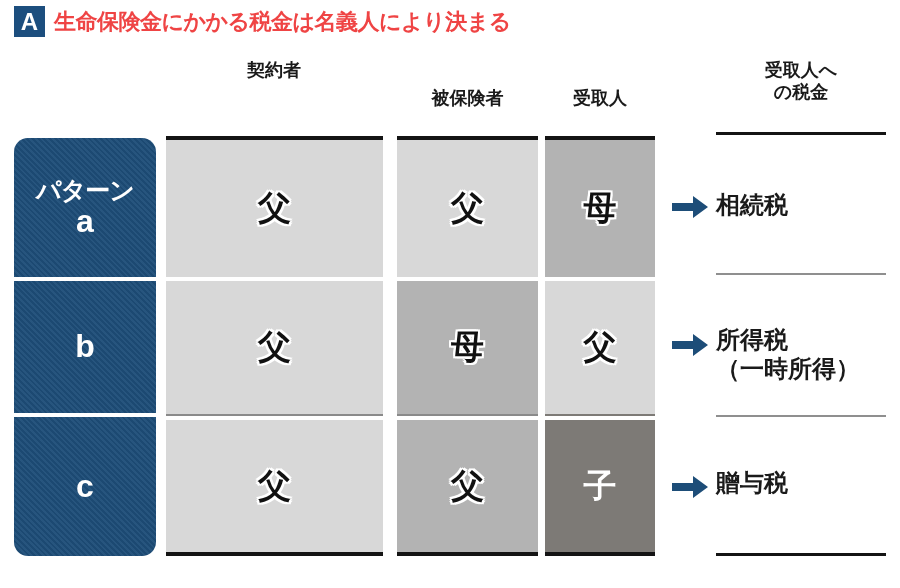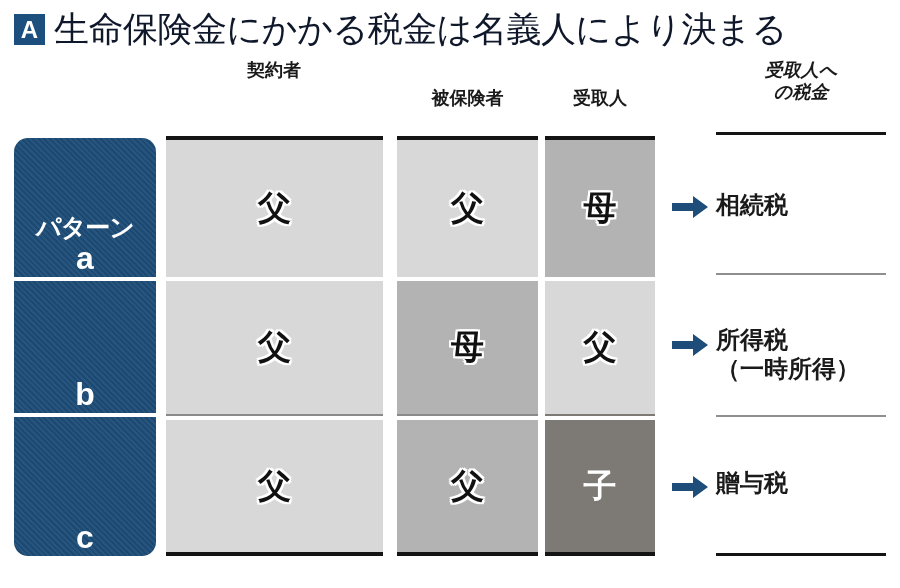--- a/index.html
+++ b/index.html
@@ -28,24 +28,24 @@
     height: 31px;
     background: #1c4e7e;
     color: #ffffff;
     font-size: 24px;
     font-weight: bold;
     line-height: 31px;
     text-align: center;
     letter-spacing: 0;
   }
   .title-text {
-    font-size: 35px;
-    font-weight: normal;
+    font-size: 22px;
+    font-weight: bold;
     letter-spacing: -0.5px;
-    color: #0f172a;
+    color: #ef4444;
     white-space: nowrap;
   }
 
   
   .col-head {
     position: absolute;
     text-align: center;
     font-size: 18px;
     font-weight: bold;
     color: #1a1a1a;
@@ -58,21 +58,21 @@
   .pattern-cell {
     position: absolute;
     background:
       repeating-linear-gradient(45deg, rgba(255,255,255,0.045) 0 2px, rgba(0,0,0,0.05) 2px 4px),
       #1d4d78;
     color: #ffffff;
     font-weight: bold;
     display: flex;
     flex-direction: column;
     align-items: center;
-    justify-content: flex-end;
+    justify-content: center;
     line-height: 1.12;
   }
   .pattern-cell .pword { font-size: 25px; letter-spacing: -1px; }
   .pattern-cell .pletter { font-size: 32px; }
   .pattern-cell.r1 { border-radius: 14px 14px 0 0; }
   .pattern-cell.r3 { border-radius: 0 0 14px 14px; }
 
   .data-cell {
     position: absolute;
     display: flex;
@@ -128,21 +128,21 @@
 </div>
 
 <div class="col-head" style="left:397px; top:88px; width:141px;">
   <span>被保険者</span>
 </div>
 
 <div class="col-head" style="left:545px; top:88px; width:110px;">
   <span>受取人</span>
 </div>
 
-<div class="col-head" style="left:716px; top:60px; width:170px;font-style:italic;">
+<div class="col-head" style="left:716px; top:60px; width:170px;">
   <span>受取人へ</span>
   <span class="l2">の税金</span>
 </div>
 
 <div class="pattern-cell r1" style="left:14px; top:138px; width:142px; height:139px;">
   <span class="pword">パターン</span>
   <span class="pletter">a</span>
 </div>
 
 <div class="pattern-cell" style="left:14px; top:281px; width:142px; height:132px;">

